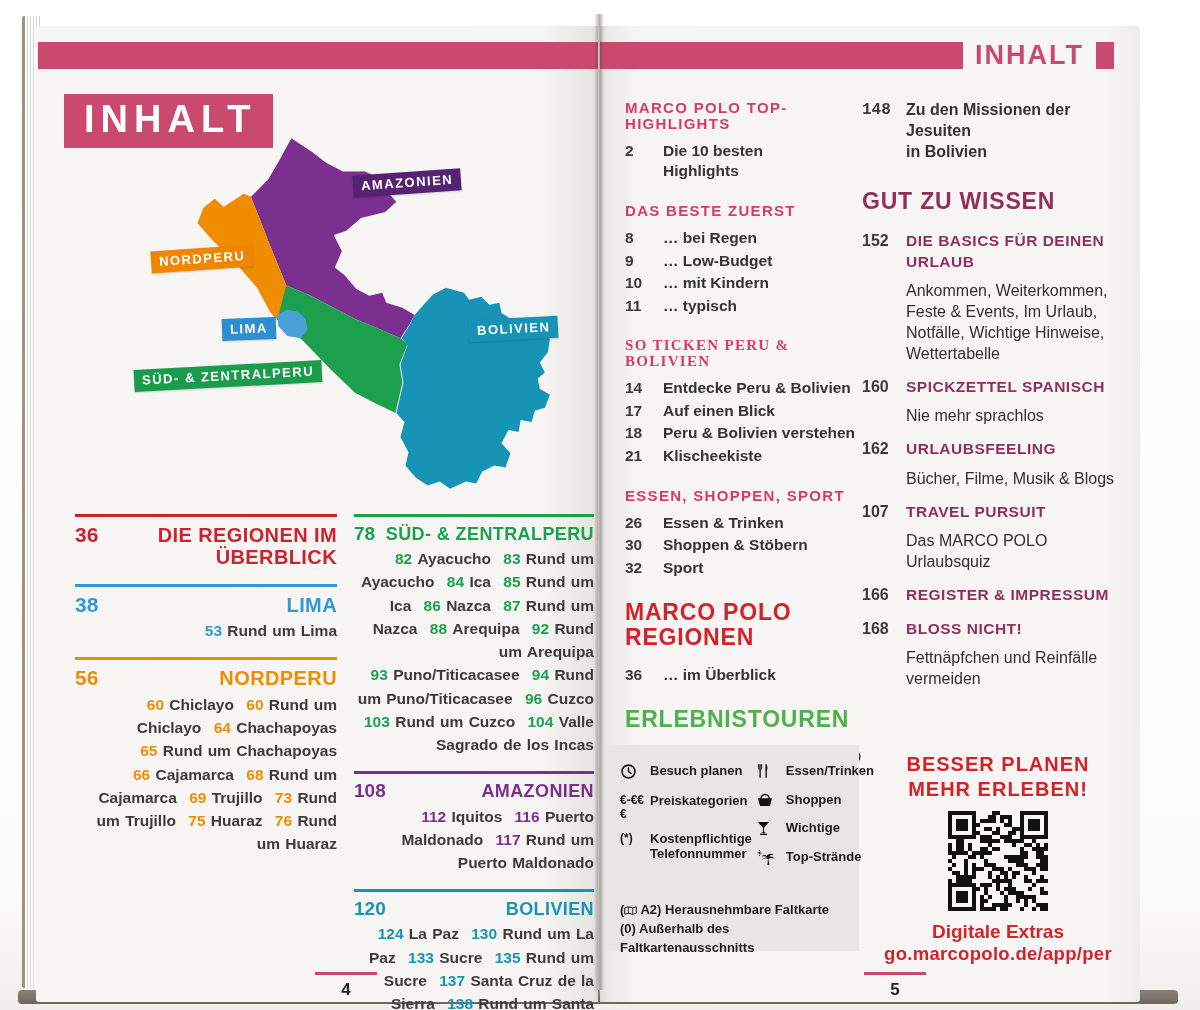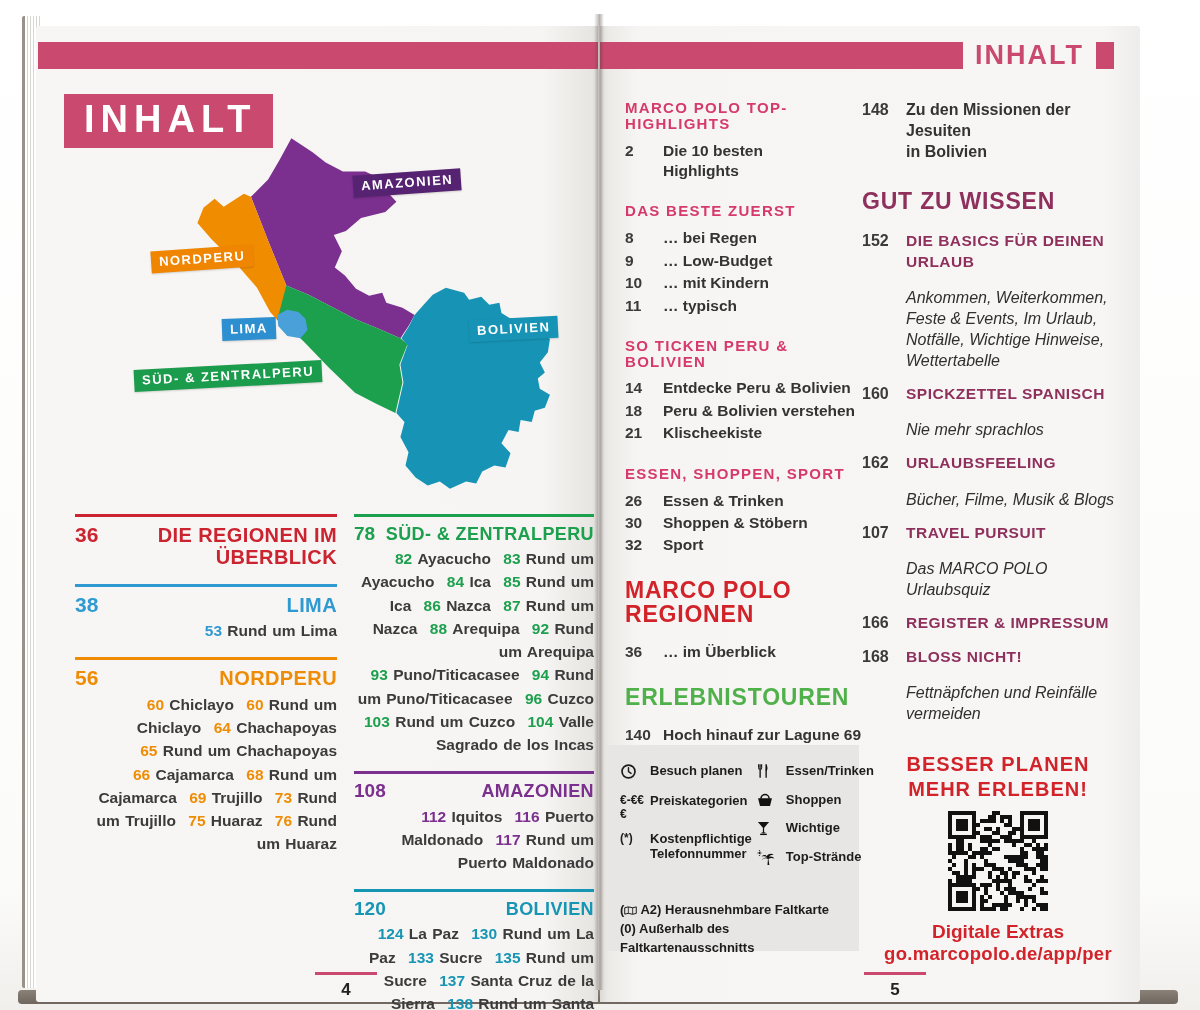--- a/index.html
+++ b/index.html
@@ -46,26 +46,26 @@
   .rp-group{margin-bottom:22px;}
   .rp-head{font-weight:bold;margin-bottom:9px;line-height:1.05;}
   .rp-head.pink{font-size:15px;letter-spacing:1.3px;}
   .rp-head.red{font-size:23px;letter-spacing:.8px;margin:14px 0 16px;}
   .rp-head.green{font-size:23px;letter-spacing:.8px;margin:14px 0 16px;}
   .rp-item{display:flex;font-size:15.5px;color:#333;line-height:1.32;margin-bottom:2px;}
   .rp-n{flex:none;width:38px;font-weight:600;color:#3a3a3a;}
   .rp-t{font-weight:600;white-space:pre-line;}
   .rp-col2{position:absolute;left:262px;top:74px;width:272px;}
   .g2-intro{display:flex;font-size:16px;color:#333;line-height:1.3;}
-  .g2-intro .rp-n{width:44px;}
+  .g2-intro .rp-n{width:44px;font-family:Liberation Mono, monospace;}
   .g2-head{font-size:23px;font-weight:bold;letter-spacing:.8px;margin:26px 0 16px;}
   .g2-item{display:flex;margin-bottom:13px;}
   .g2-item .n{flex:none;width:44px;font-size:16px;font-weight:bold;color:#3a3a3a;line-height:1.3;}
   .g2-item .tt{font-size:15.5px;font-weight:bold;letter-spacing:.5px;line-height:1.3;white-space:pre-line;}
-  .g2-item .sub{font-size:16px;font-style:italic;color:#2f2f2f;line-height:1.32;margin-top:15px;white-space:pre-line;}
+  .g2-item .sub{font-size:16px;color:#2f2f2f;line-height:1.32;margin-top:8px;white-space:pre-line;}
   
   .legend{position:absolute;left:7px;top:719px;width:252px;height:206px;background:#e7e6e4;
     padding:17px 13px;box-sizing:border-box;color:#1c1c1c;}
   .legend-cols{display:flex;gap:4px;}
   .legend-col{flex:1;}
   .legend-row{display:flex;align-items:flex-start;margin-bottom:9px;}
   .legend-icon{flex:none;width:30px;padding-top:1px;font-size:12px;font-weight:bold;}
   .legend-label{font-size:13px;font-weight:600;line-height:1.15;padding-top:2px;}
   .legend-notes{margin-top:24px;font-size:13px;font-weight:600;line-height:1.45;}
   
@@ -187,24 +187,28 @@
           <div class="rp-item">
             <span class="rp-n">10</span>
             <span class="rp-t">… mit Kindern</span>
           </div>
           <div class="rp-item">
             <span class="rp-n">11</span>
             <span class="rp-t">… typisch</span>
           </div>
         </div>
         <div class="rp-group">
-          <div class="rp-head pink" style="color: rgb(214, 58, 107);">SO TICKEN PERU &amp; BOLIVIEN</div>
+          <div class="rp-head pink" style="color: rgb(214, 58, 107); font-family: Liberation Serif, serif;">SO TICKEN PERU &amp; BOLIVIEN</div>
           <div class="rp-item">
             <span class="rp-n">14</span>
             <span class="rp-t">Entdecke Peru &amp; Bolivien</span>
+          </div>
+          <div class="rp-item">
+            <span class="rp-n">17</span>
+            <span class="rp-t">Auf einen Blick</span>
           </div>
           <div class="rp-item">
             <span class="rp-n">18</span>
             <span class="rp-t">Peru &amp; Bolivien verstehen</span>
           </div>
           <div class="rp-item">
             <span class="rp-n">21</span>
             <span class="rp-t">Klischeekiste</span>
           </div>
         </div>

